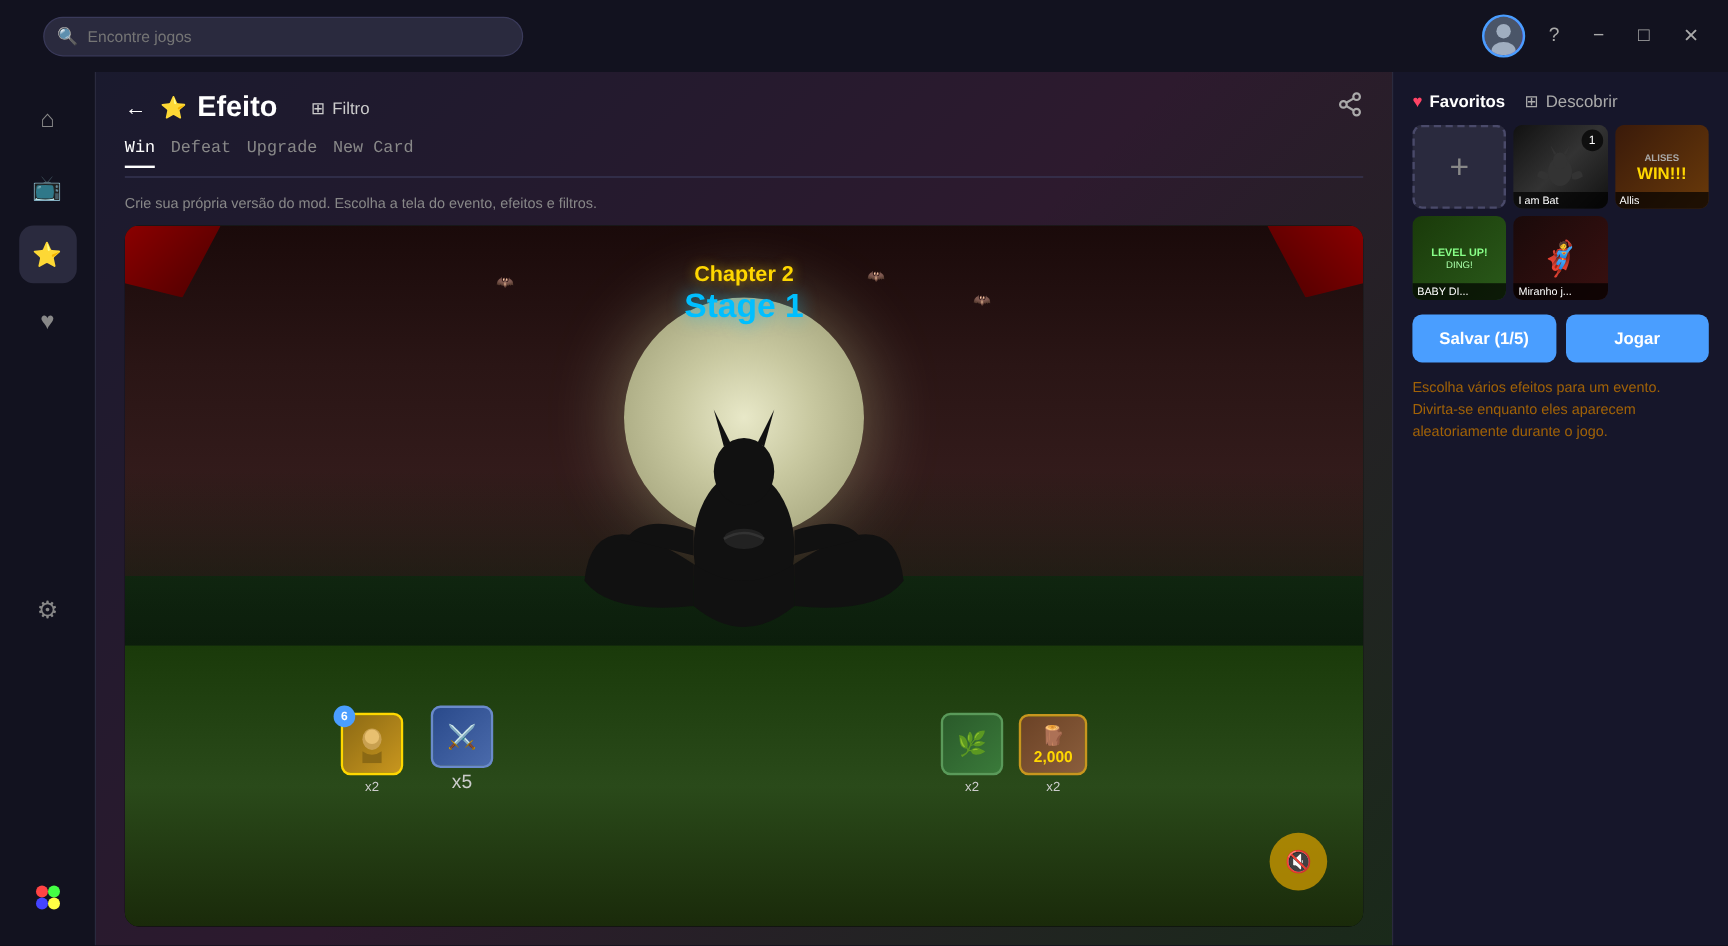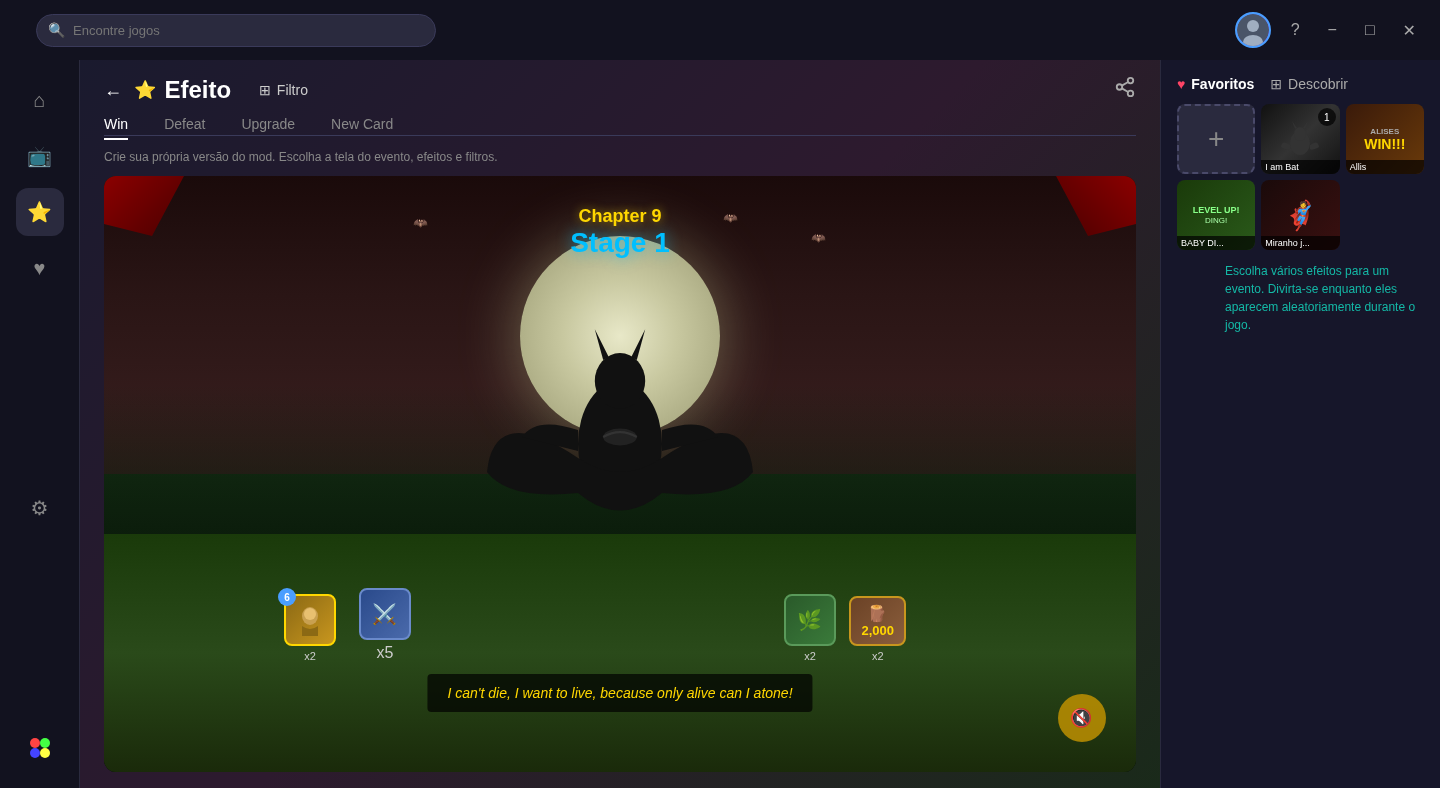--- a/index.html
+++ b/index.html
@@ -178,23 +178,24 @@
       background: none;
       border: none;
       color: #aaa;
       font-size: 22px;
       cursor: pointer;
     }
 
     
     .tabs {
       display: flex;
-      gap: 36px;
+      gap: 13px;
       border-bottom: 1px solid #3a3a5a;
-      padding-bottom: 4px;
+      padding-bottom: 16px;
+      font-family: Liberation Mono, monospace;
     }
     .tab {
       font-size: 14px;
       color: #888;
       cursor: pointer;
       padding-bottom: 6px;
       border-bottom: 2px solid transparent;
       margin-bottom: -9px;
     }
     .tab.active {
@@ -475,23 +476,22 @@
       border: none;
       border-radius: 8px;
       color: #fff;
       font-size: 14px;
       font-weight: 600;
       padding: 12px;
       cursor: pointer;
     }
     .panel-desc {
       font-size: 12px;
-      color: #14b8a6;
+      color: #a16207;
       line-height: 1.5;
-      margin-left: 48px;
     }
 
     
     .bat {
       position: absolute;
       font-size: 12px;
       color: #1a1a1a;
     }
 
     
@@ -629,21 +629,21 @@
         <div class="game-sky"></div>
 
         <div style="position:absolute;bottom:35%;left:0;right:0;height:30%;background:linear-gradient(180deg,transparent 0%,#0a1a0a 100%);"></div>
 
         <div style="position:absolute;top:0;left:0;width:80px;height:60px;background:linear-gradient(135deg,#8B0000,#4a0000);clip-path:polygon(0 0,100% 0,60% 100%,0 80%);"></div>
         <div style="position:absolute;top:0;right:0;width:80px;height:60px;background:linear-gradient(225deg,#8B0000,#4a0000);clip-path:polygon(0 0,100% 0,100% 80%,40% 100%);"></div>
 
         <div class="game-moon"></div>
 
         <div class="game-chapter">
-          <div class="chapter-text">Chapter 9</div>
+          <div class="chapter-text">Chapter 2</div>
           <div class="stage-text">Stage 1</div>
         </div>
 
         <div class="batman-silhouette">
           <svg viewBox="0 0 200 200" xmlns="http://www.w3.org/2000/svg">
 
             <ellipse cx="100" cy="120" rx="30" ry="45" fill="#111"></ellipse>
 
             <ellipse cx="100" cy="75" rx="18" ry="20" fill="#111"></ellipse>
 
@@ -693,23 +693,20 @@
         </div>
 
         <div class="game-card-right">
           <div class="wood-card">
             <span>🪵</span>
             <div class="wood-count">2,000</div>
           </div>
           <span style="font-size:11px;color:#ccc;">x2</span>
         </div>
 
-        <div class="game-dialogue">
-          <span class="dialogue-text">I can't die, I want to live, because only alive can I atone!</span>
-        </div>
 
         <button class="mute-btn">
           <span style="font-size:18px;">🔇</span>
         </button>
       </div>
     </div>
   </div>
 
   <div class="right-panel">
 
@@ -766,17 +763,21 @@
       </div>
 
       <div class="grid-card">
         <div class="card-visual-miranho">
           <span style="font-size:28px;">🦸</span>
         </div>
         <div class="grid-card-label">Miranho j...</div>
       </div>
     </div>
 
+    <div class="action-btns">
+      <button class="btn-save">Salvar (1/5)</button>
+      <button class="btn-play">Jogar</button>
+    </div>
 
     <div class="panel-desc">Escolha vários efeitos para um evento. Divirta-se enquanto eles aparecem aleatoriamente durante o jogo.</div>
   </div>
 
 </div>
 
 </body></html>

